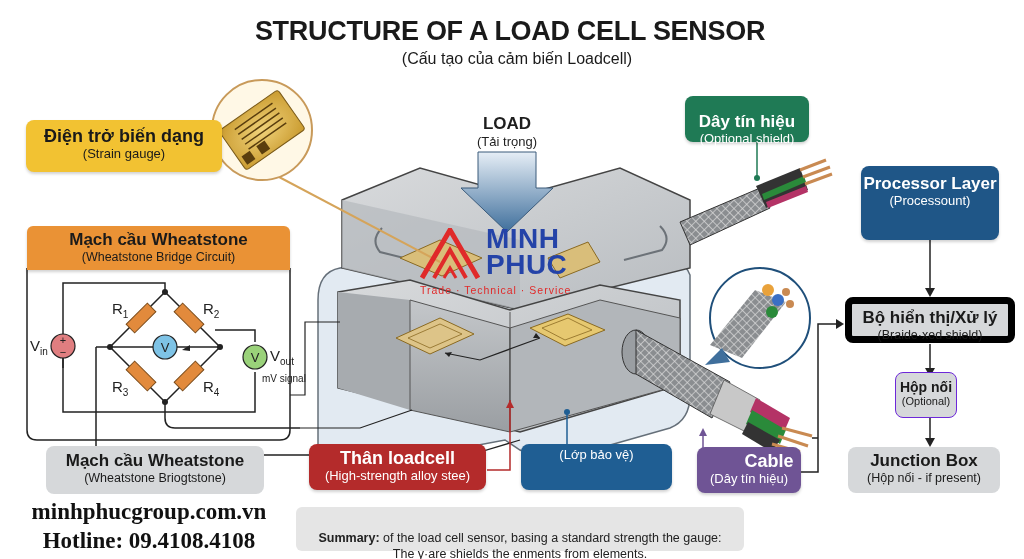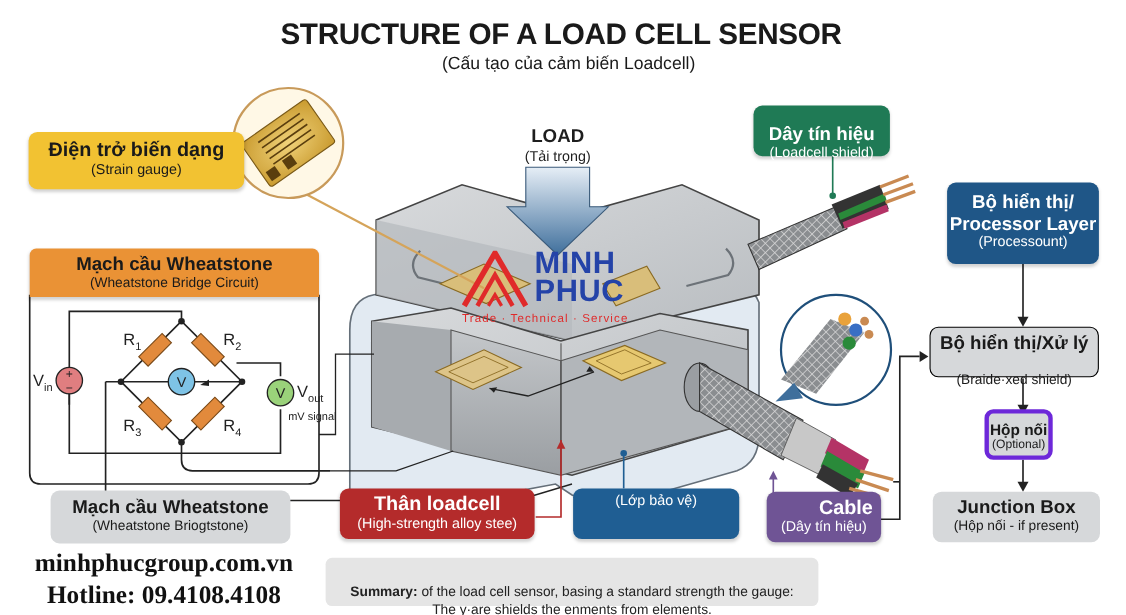--- a/index.html
+++ b/index.html
@@ -248,35 +248,34 @@
   <span class="s" style="font-size:13px;">(Lớp bảo vệ)</span>
 </div>
 
 <div class="lbl purple" style="left:697px;top:447px;width:104px;height:46px;padding-top:4px;">
   <span class="m" style="font-size:18px;padding-left:40px;">Cable</span>
   <span class="s" style="font-size:13px;">(Dây tín hiệu)</span>
 </div>
 
 <div class="lbl green" style="left:685px;top:96px;width:124px;height:46px;padding-top:16px;">
   <span class="m" style="font-size:17px;">Dây tín hiệu</span>
-  <span class="s" style="font-size:13px;">(Loadcell shield)</span>
+  <span class="s" style="font-size:13px;">(Optional shield)</span>
 </div>
 
 <div class="lbl navy" style="left:861px;top:166px;width:138px;height:74px;padding-top:8px;">
-  <span class="m" style="font-size:17px;">Bộ hiển thị/</span>
   <span class="m" style="font-size:17px;">Processor Layer</span>
   <span class="s" style="font-size:13px;">(Processount)</span>
 </div>
 
-<div class="lbl grey" style="left:845px;top:297px;width:154px;height:46px;padding-top:4px;border:1px solid #000000;box-shadow:none;">
+<div class="lbl grey" style="left:845px;top:297px;width:170px;height:46px;padding-top:4px;border:7px solid #000000;box-shadow:none;">
   <span class="m" style="font-size:17px;">Bộ hiển thị/Xử lý</span>
-  <span class="s" style="font-size:12.5px;margin-top:16px;">(Braide·xed shield)</span>
-</div>
-
-<div class="lbl grey" style="left:895px;top:372px;width:62px;height:46px;padding-top:6px;border:4px solid #6d28d9;box-shadow:none;">
+  <span class="s" style="font-size:12.5px;">(Braide·xed shield)</span>
+</div>
+
+<div class="lbl grey" style="left:895px;top:372px;width:62px;height:46px;padding-top:6px;border:1px solid #6d28d9;box-shadow:none;">
   <span class="m" style="font-size:14px;">Hộp nối</span>
   <span class="s" style="font-size:11px;">(Optional)</span>
 </div>
 
 <div class="lbl grey" style="left:848px;top:447px;width:152px;height:46px;padding-top:4px;box-shadow:none;">
   <span class="m" style="font-size:17px;">Junction Box</span>
   <span class="s" style="font-size:12.5px;">(Hộp nối - if present)</span>
 </div>
 
 <div class="abs summary">

